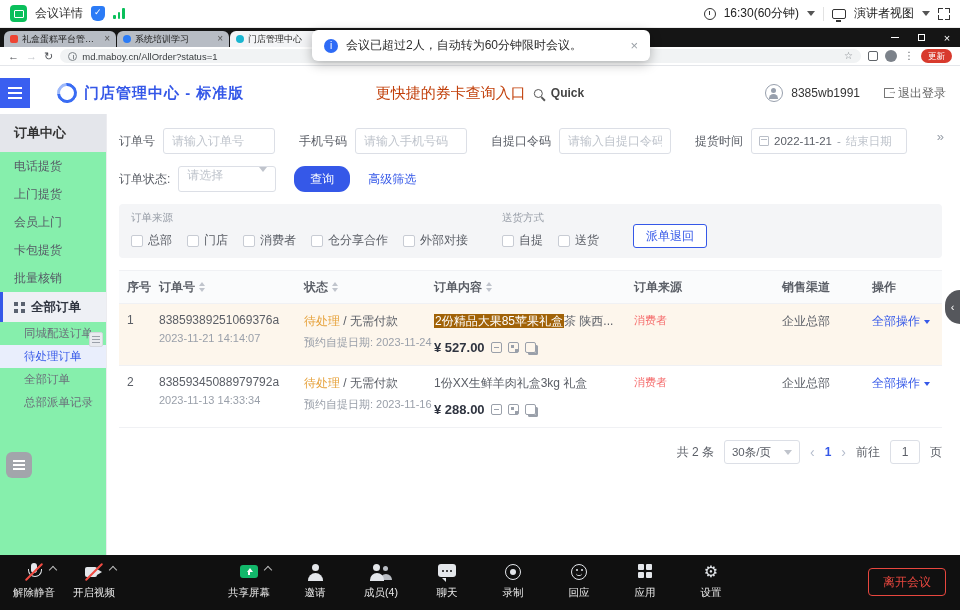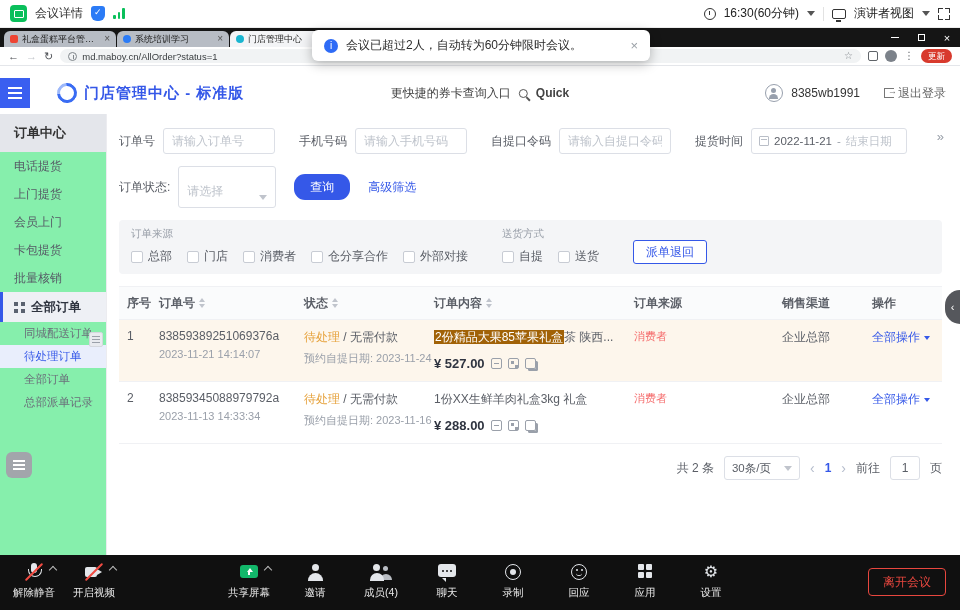--- a/index.html
+++ b/index.html
@@ -67,21 +67,21 @@
 .page{position:absolute;left:0;top:38px;width:960px;height:489px;background:#fff}
 .page-header{position:absolute;left:0;top:6px;width:960px;height:42px;display:flex;align-items:center}
 .burger{width:30px;height:30px;background:#3a5ff0;display:flex;align-items:center;justify-content:center;flex:none}
 .burger i{display:block;width:14px;height:2px;background:#fff;position:relative}
 .burger i::before,.burger i::after{content:'';position:absolute;left:0;width:14px;height:2px;background:#fff}
 .burger i::before{top:-5px}.burger i::after{top:5px}
 .logo{display:flex;align-items:center;gap:7px;margin-left:27px}
 .logo-mark{width:20px;height:20px;border-radius:50%;border:3px solid #3a6cf3;border-left-color:#9db8fa;transform:rotate(40deg)}
 .logo-text{font-size:15px;font-weight:bold;color:#3558e8;letter-spacing:1px}
 .promo{position:absolute;left:50%;transform:translateX(-50%);display:flex;align-items:center;gap:8px}
-.promo-link{font-size:12px;color:#404040}
+.promo-link{font-size:15px;color:#c2410c}
 .mag{width:9px;height:9px;border:1.5px solid #555;border-radius:50%;position:relative}
 .mag::after{content:'';position:absolute;width:5px;height:1.5px;background:#555;transform:rotate(45deg);left:6px;top:8px}
 .quick{font-size:12px;color:#444;font-weight:bold}
 .user-area{margin-left:auto;display:flex;align-items:center;gap:8px;padding-right:14px}
 .avatar-o{width:18px;height:18px;border-radius:50%;border:1.5px solid #98a0ad;position:relative}
 .avatar-o::before{content:'';position:absolute;left:5px;top:3px;width:5px;height:5px;border-radius:50%;background:#98a0ad}
 .avatar-o::after{content:'';position:absolute;left:2.5px;top:9px;width:9px;height:5px;border-radius:5px 5px 0 0;background:#98a0ad}
 .uname{font-size:12px;color:#333}
 .logout{display:flex;align-items:center;gap:4px;margin-left:16px;font-size:12px;color:#666}
 .exit-ic{width:10px;height:10px;border:1.5px solid #777;border-right:none;position:relative}
@@ -109,21 +109,21 @@
 .flabel{font-size:12px;color:#5a5e66;flex:none}
 .finput{height:26px;border:1px solid #dcdfe6;border-radius:3px;background:#fff;font-size:12px;color:#333;padding:0 8px;width:112px;outline:none}
 .finput::placeholder{color:#bfc4cc}
 .gap{width:8px}
 .datebox{width:156px;height:26px;border:1px solid #dcdfe6;border-radius:3px;display:flex;align-items:center;gap:5px;padding:0 7px;font-size:11.5px}
 .cal-ic{width:10px;height:10px;border:1.2px solid #b9bec7;border-radius:1px;position:relative;flex:none}
 .cal-ic::after{content:'';position:absolute;left:1px;top:2px;right:1px;height:1px;background:#b9bec7}
 .date-val{color:#5a5e66}
 .date-sep{color:#9aa0aa}
 .date-end{color:#bfc4cc}
-.selbox{width:98px;height:42px;border:1px solid #dcdfe6;border-radius:3px;display:flex;align-items:flex-end;justify-content:space-between;padding:7px 8px;font-size:12px;color:#bfc4cc}
+.selbox{width:98px;height:26px;border:1px solid #dcdfe6;border-radius:3px;display:flex;align-items:flex-start;justify-content:space-between;padding:0 8px;font-size:12px;color:#bfc4cc}
 .sel-caret{width:0;height:0;border-left:4px solid transparent;border-right:4px solid transparent;border-top:5px solid #c0c4cc}
 .btn-primary{height:26px;background:#3558e8;color:#fff;font-size:12px;border:none;border-radius:11px;padding:0 16px;margin-left:10px}
 .link{font-size:12px;color:#3558e8;margin-left:10px}
 .collapse-btn{position:absolute;right:16px;top:16px;font-size:13px;color:#9aa0aa;line-height:1}
 .fpanel{background:#f4f5f7;border-radius:4px;padding:7px 12px 9px;display:flex;align-items:flex-start;margin-bottom:12px}
 .fg-label{font-size:10.5px;color:#9aa0aa;margin-bottom:7px}
 .fg-row{display:flex;align-items:center;gap:15px}
 .fgroup2{margin-left:34px}
 .chk{display:flex;align-items:center;gap:5px;font-size:12px;color:#5a5e66;white-space:nowrap}
 .chk i{width:12px;height:12px;border:1px solid #c8ccd4;border-radius:2px;background:#fff;flex:none}

